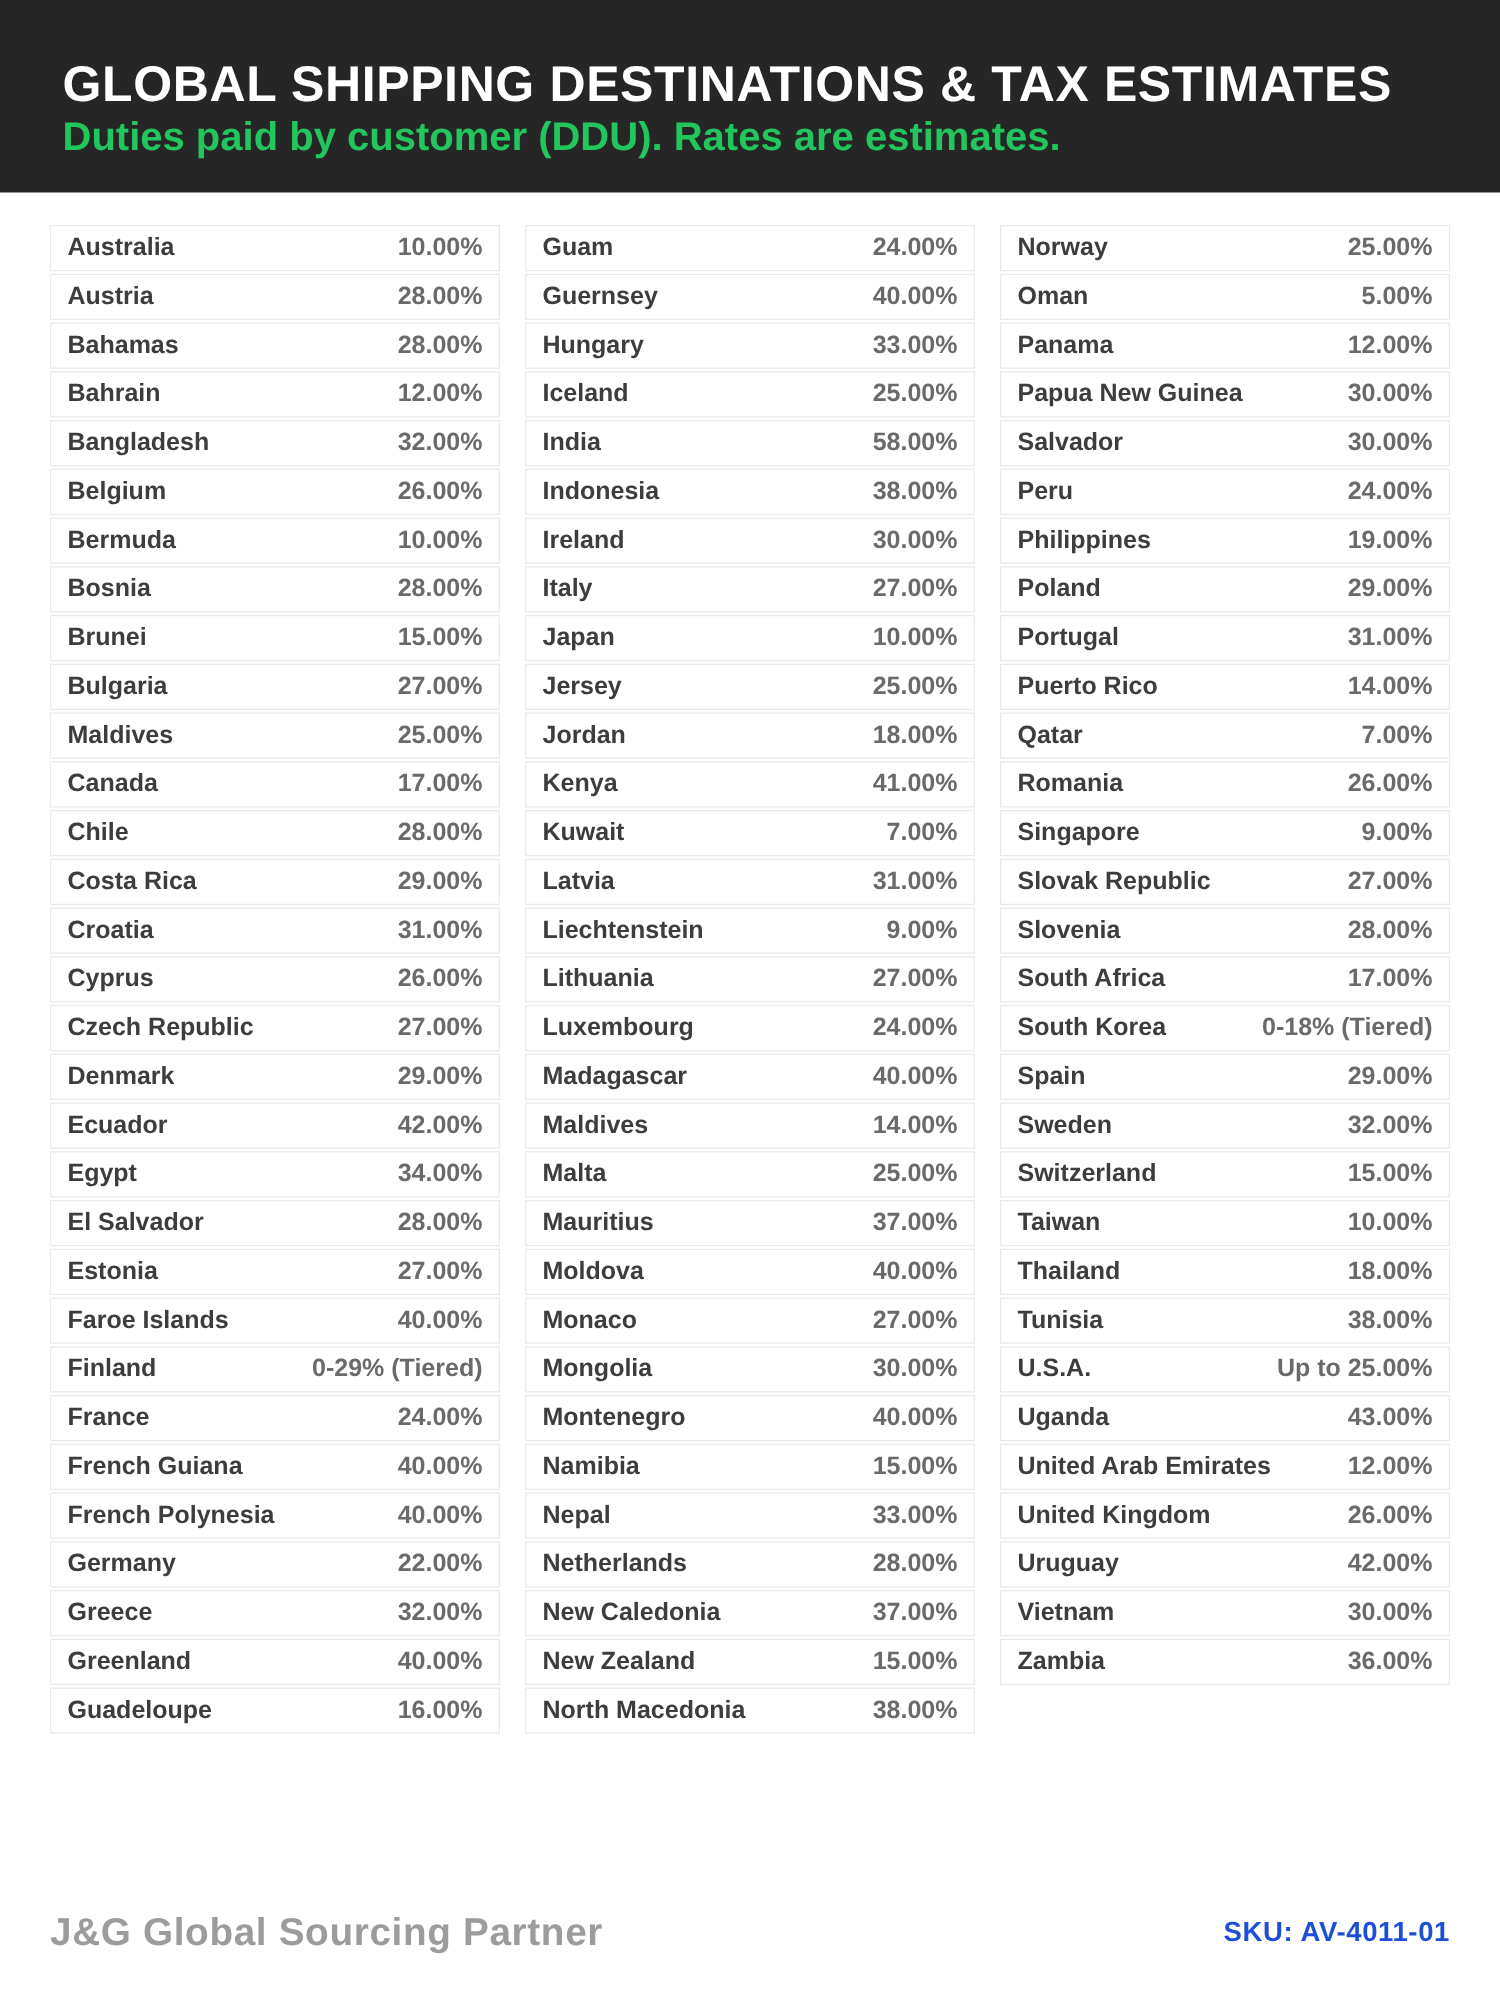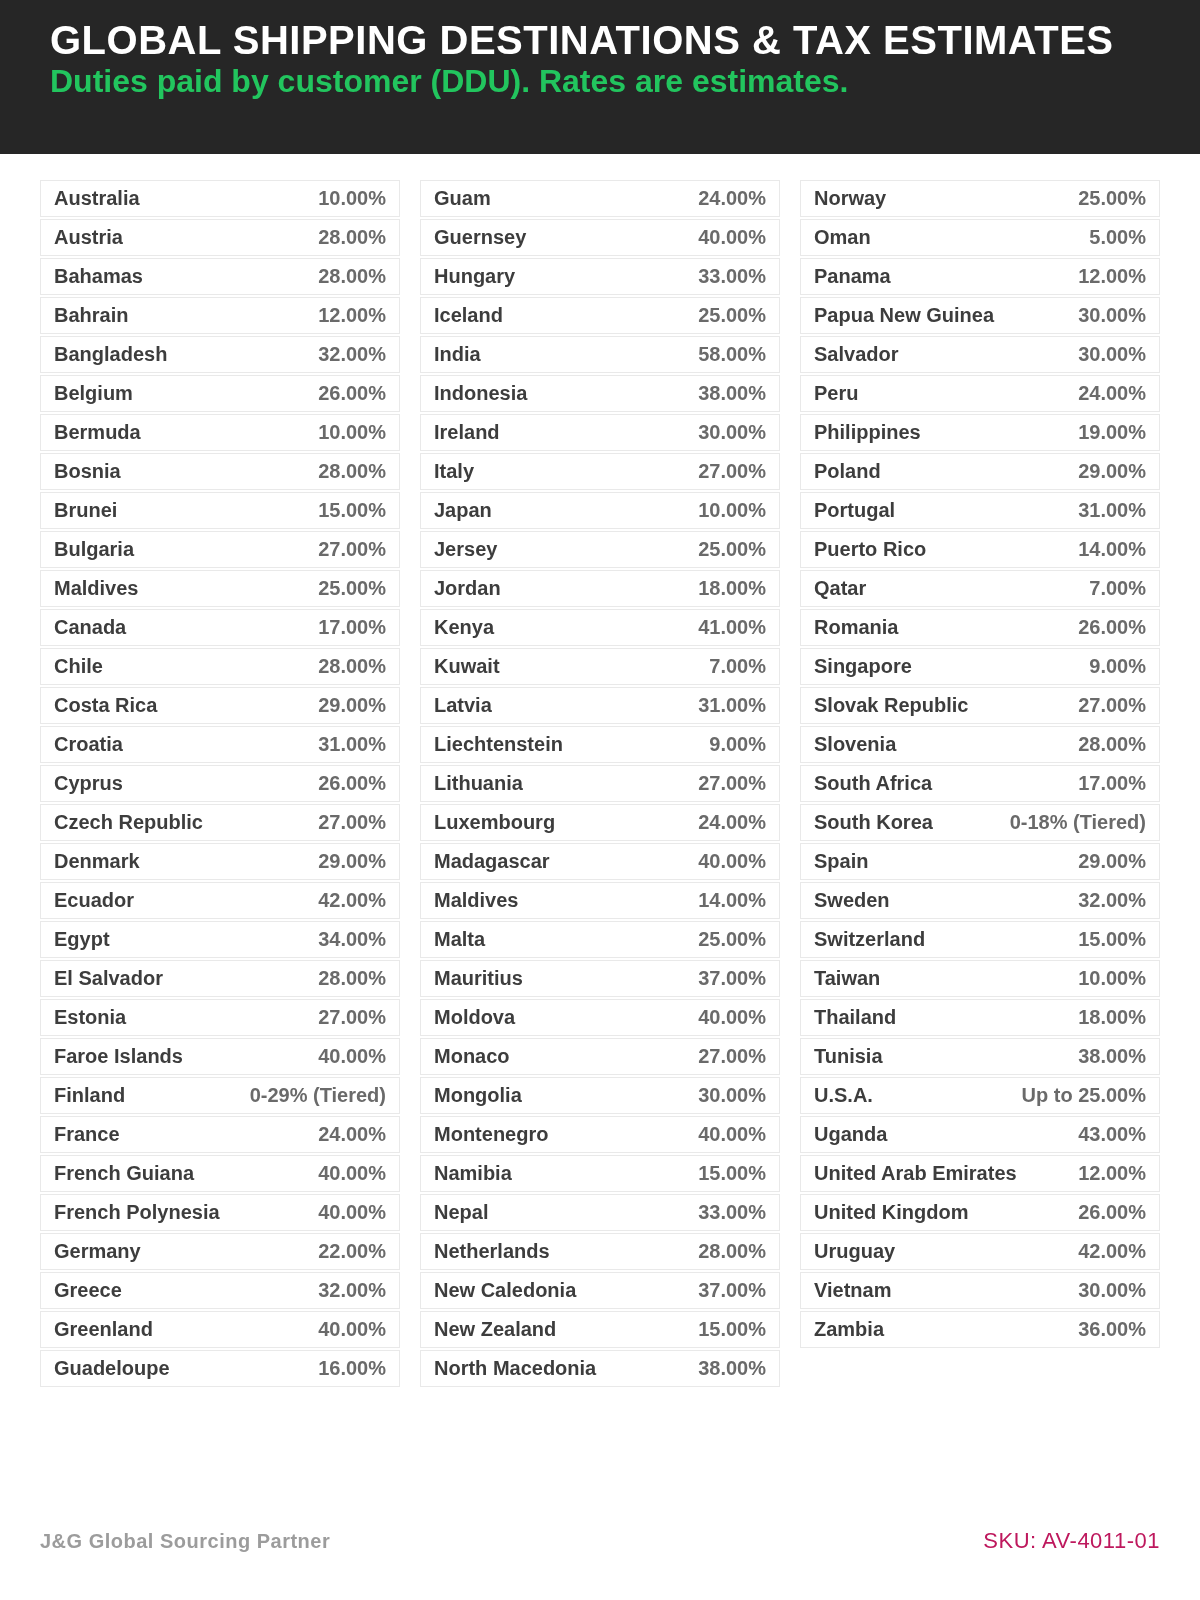--- a/index.html
+++ b/index.html
@@ -6,21 +6,21 @@
   html, body { width: 1200px; height: 1600px; }
   body {
     font-family: "Liberation Sans", sans-serif;
     background: #ffffff;
     position: relative;
     overflow: hidden;
   }
   .header {
     height: 154px;
     background: #262626;
-    padding: 18px 50px 0 50px;
+    padding: 46px 50px 0 50px;
   }
   .header .title {
     color: #ffffff;
     font-size: 40px;
     font-weight: 800;
     letter-spacing: 0.5px;
     white-space: nowrap;
   }
   .header .subtitle {
     margin-top: 0;
@@ -62,29 +62,29 @@
   .footer {
     position: absolute;
     left: 40px;
     right: 40px;
     top: 1528px;
     display: flex;
     justify-content: space-between;
     align-items: center;
   }
   .footer .brand {
-    font-size: 20px;
+    font-size: 31px;
     font-weight: 700;
     color: #9c9c9c;
     letter-spacing: 0.5px;
   }
   .footer .sku {
     font-size: 22px;
-    font-weight: 400;
-    color: #be185d;
+    font-weight: 700;
+    color: #1d4ed8;
     letter-spacing: 0.5px;
   }
 </style>
 </head>
 <body>
 
 <div class="header">
   <div class="title">GLOBAL SHIPPING DESTINATIONS &amp; TAX ESTIMATES</div>
   <div class="subtitle">Duties paid by customer (DDU). Rates are estimates.</div>
 </div>

